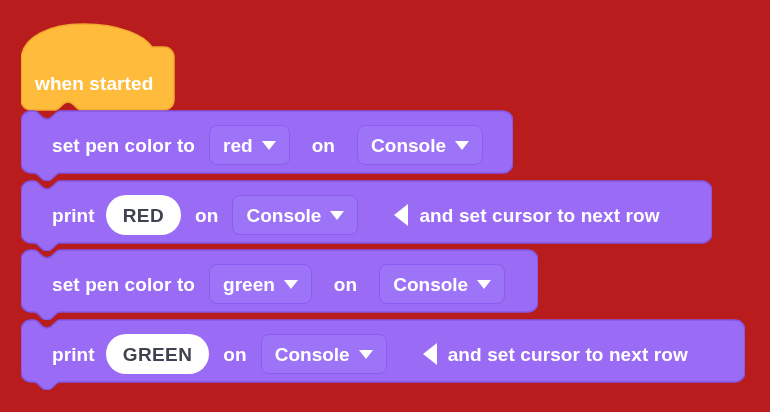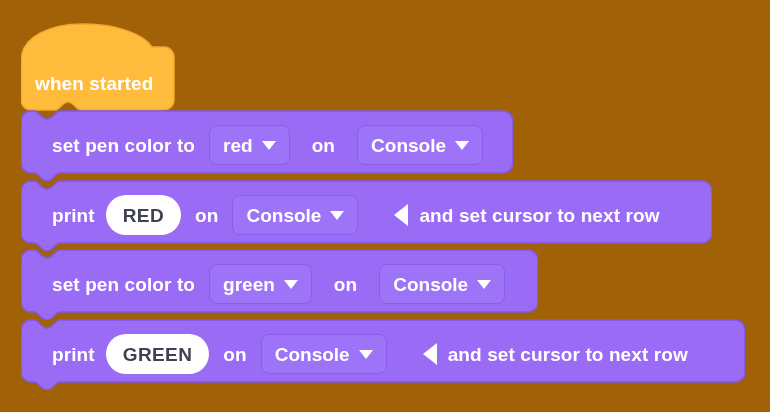--- a/index.html
+++ b/index.html
@@ -12,21 +12,21 @@
     height: 412px;
     overflow: hidden;
     font-family: "Liberation Sans", sans-serif;
     -webkit-font-smoothing: antialiased;
   }
 
   #workspace {
     position: relative;
     width: 770px;
     height: 412px;
-    background: #a16207;
+    background: #b91c1c;
   }
 
   
   .blk-label {
     color: #ffffff;
     font-size: 19px;
     font-weight: 600;
     letter-spacing: .1px;
     white-space: nowrap;
     line-height: 1;

